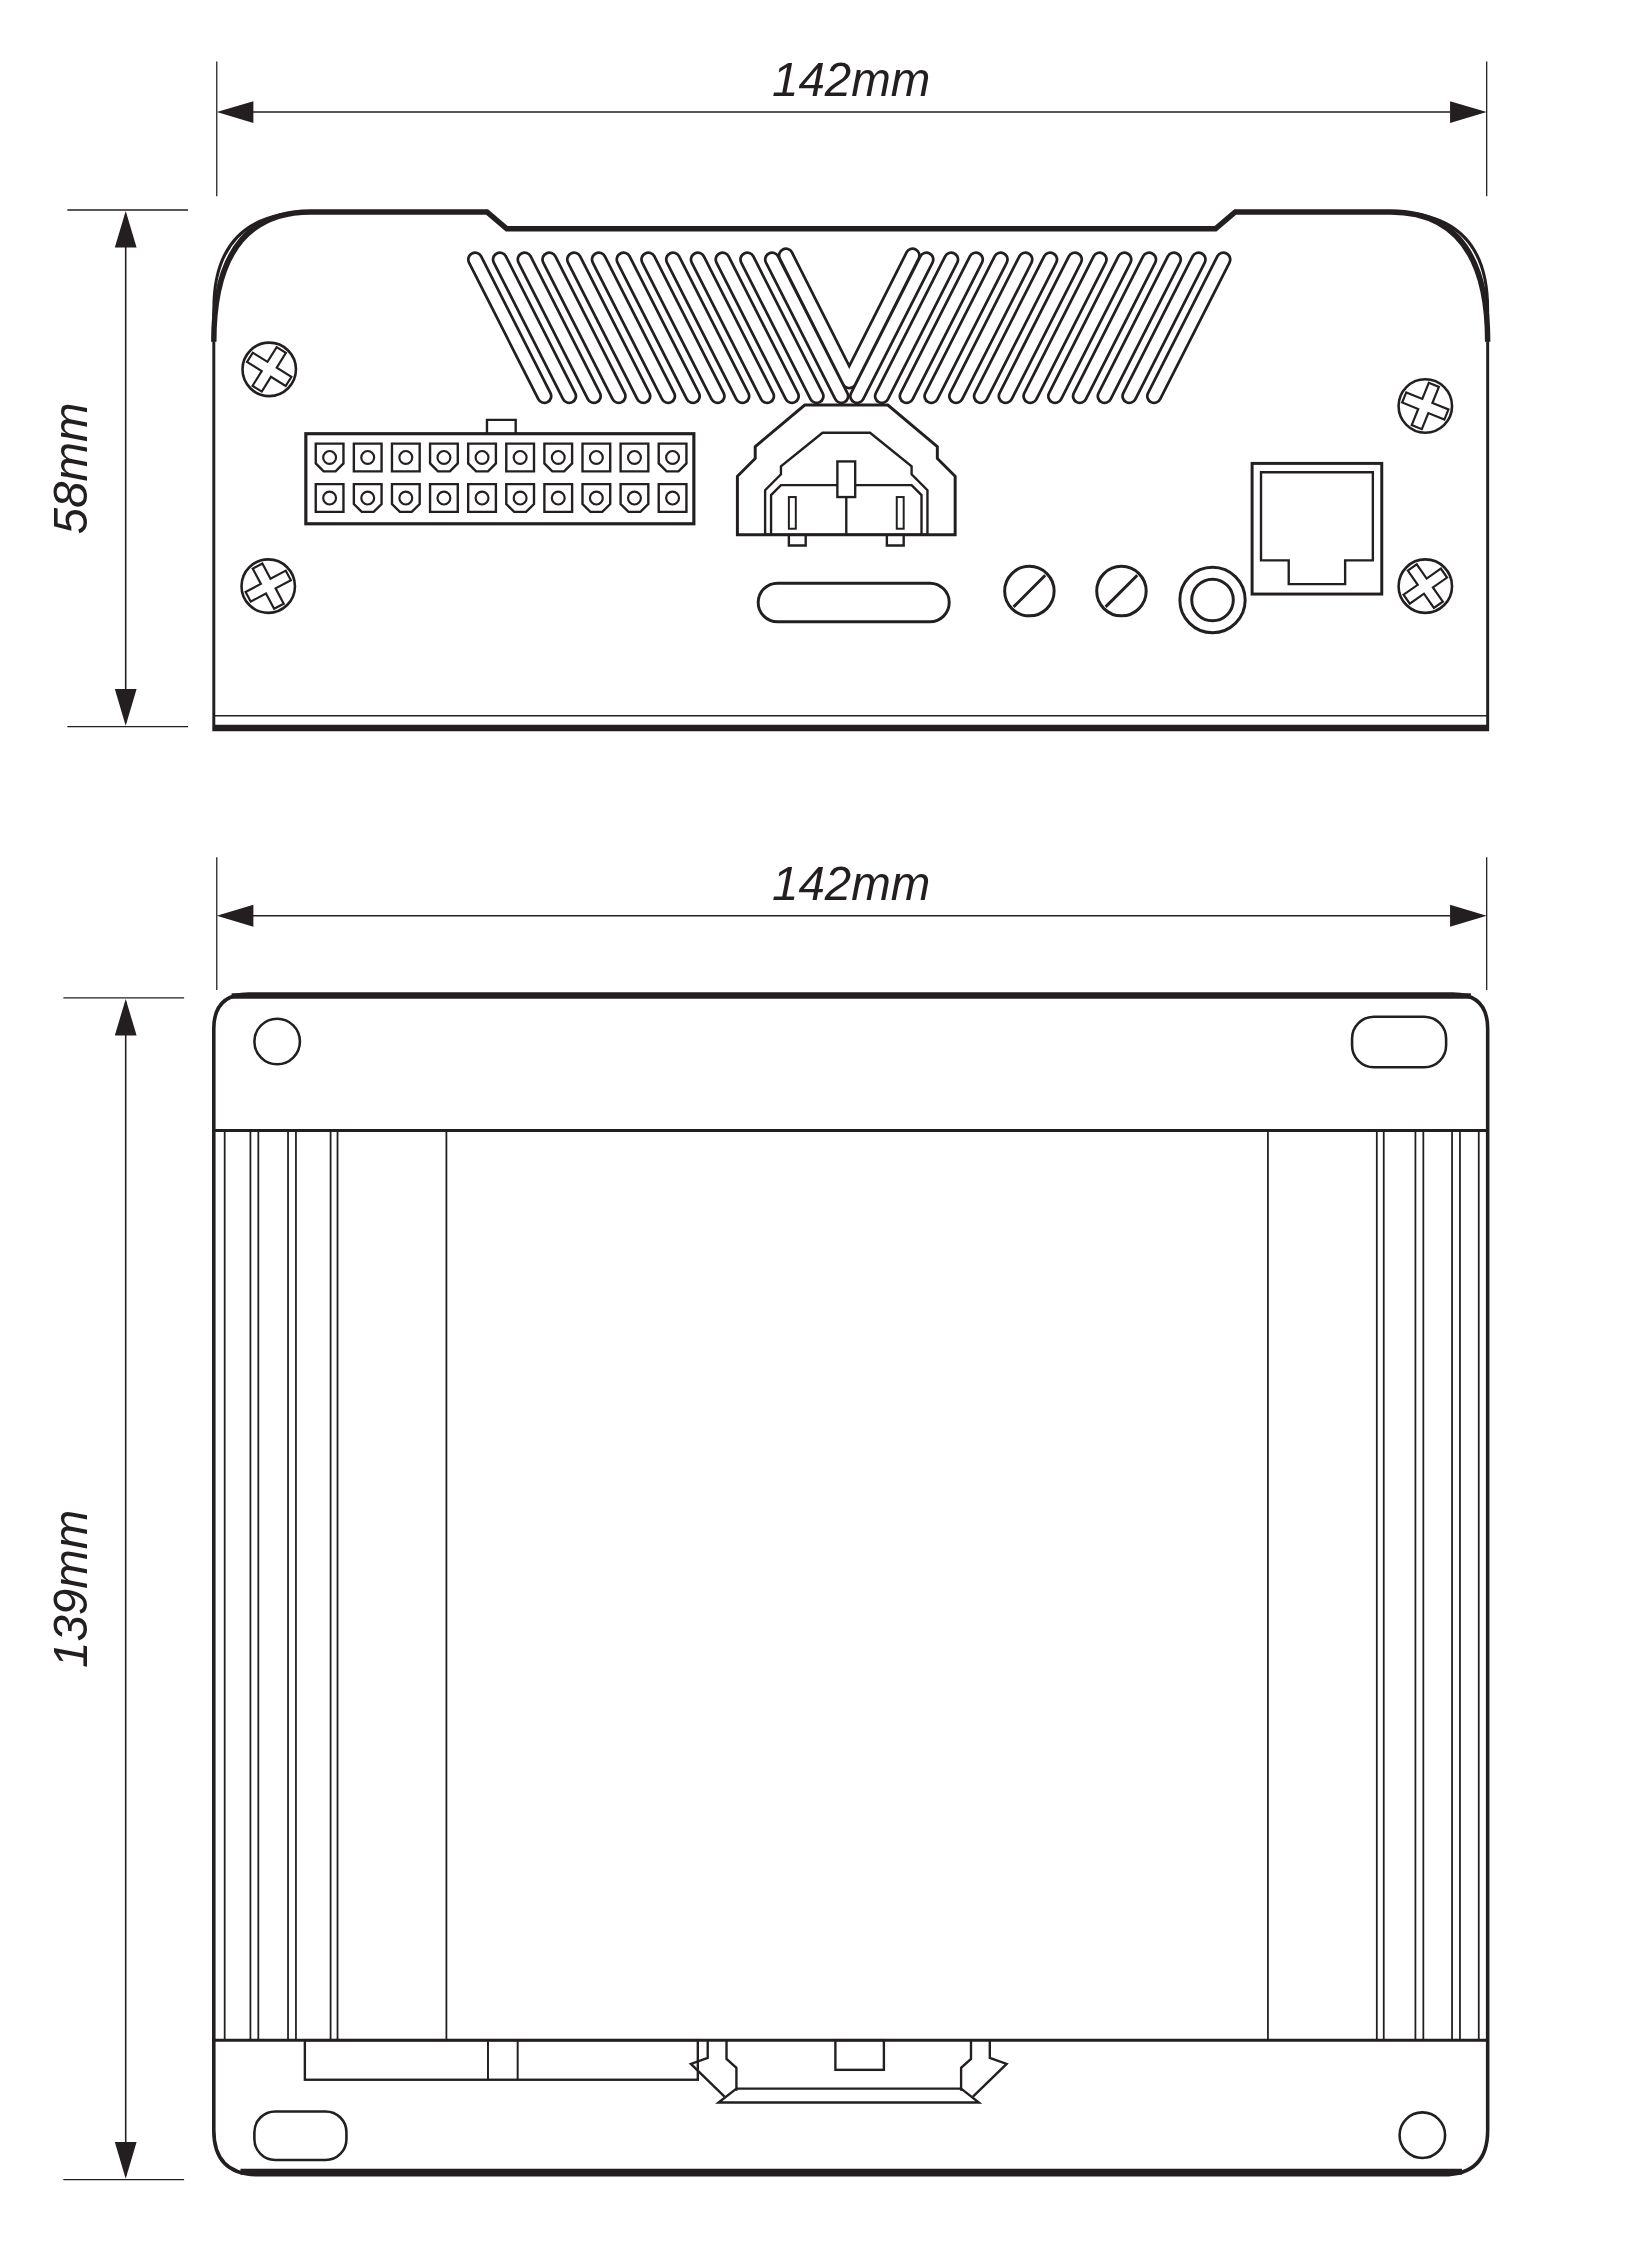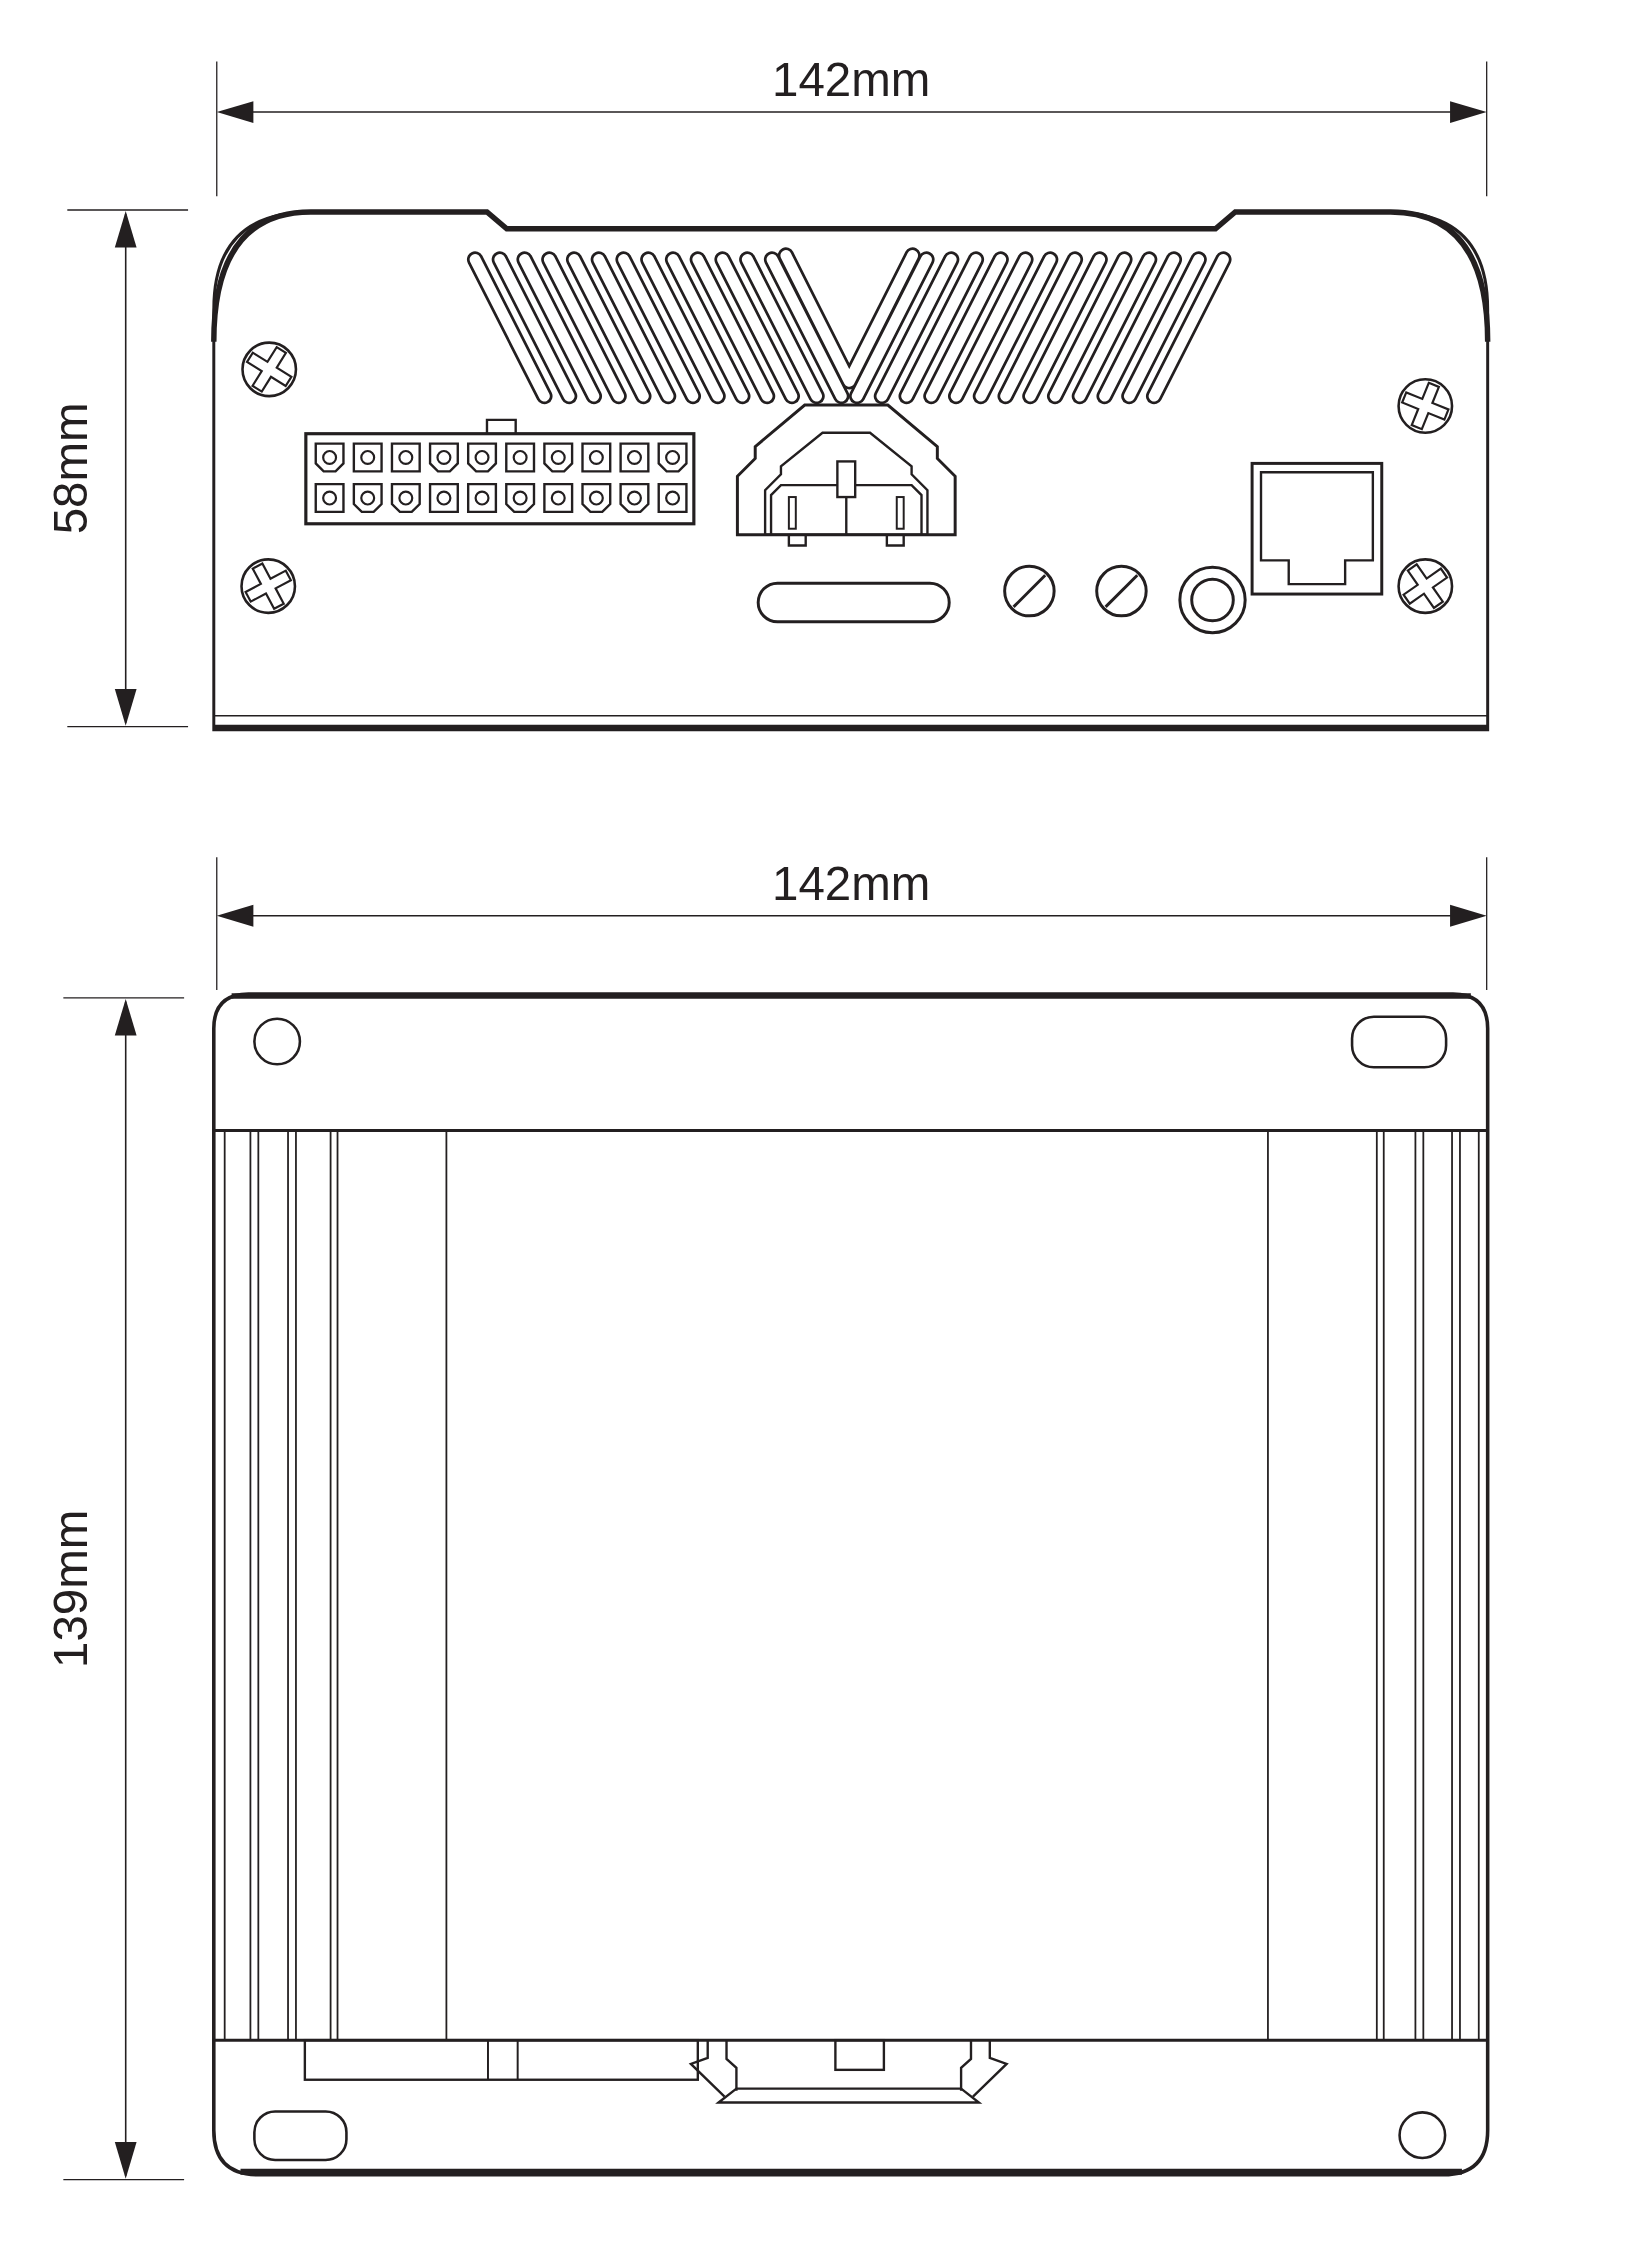--- a/index.html
+++ b/index.html
@@ -1,16 +1,16 @@
 <!DOCTYPE html>
 <html><head>
 <meta charset="utf-8">
 <style>
   html,body{margin:0;padding:0;background:#ffffff;}
-  #page{width:1639px;height:2266px;background:#ffffff;position:relative;overflow:hidden;}
+  #page{width:1639px;height:2266px;background:#ffffff;position:relative;overflow:hidden;font-style:italic;}
   svg{display:block;}
   text.dim{font-family:"Liberation Sans", sans-serif;font-size:48px;fill:#231f20;}
 </style>
 </head>
 <body>
 
 <div id="page">
 <svg id="drawing" width="1650" height="2266" viewBox="0 0 1667 2289">
 
   <g stroke="#231f20" fill="none">

